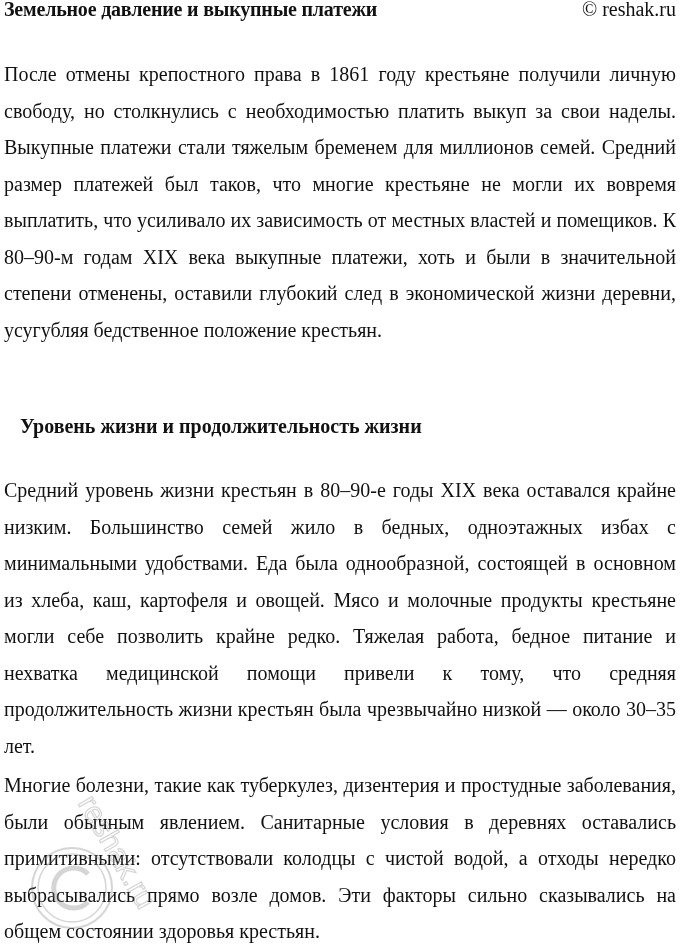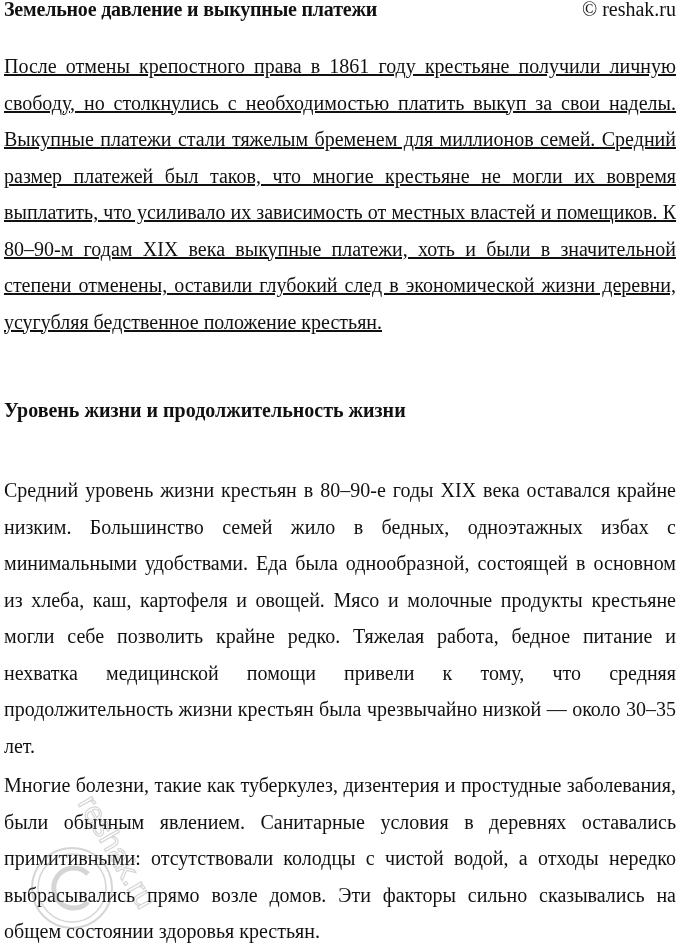--- a/index.html
+++ b/index.html
@@ -44,23 +44,23 @@
       margin: 0;
     }
     .para.last-left {
       text-align-last: left;
     }
     .section-title {
       position: absolute;
       left: 4px;
       font-weight: bold;
       font-size: 20px;
-      margin: 0;
+      margin: 16px;
     }
-    .p1 { top: 48px; text-decoration: underline; }
+    .p1 { top: 56px; }
     .h2 { top: 399px; }
     .p2 { top: 444px; margin-top: 28px; }
     .p3 { top: 767px; }
 
     .watermark {
       position: absolute;
       left: 10px;
       top: 790px;
       width: 160px;
       height: 160px;

